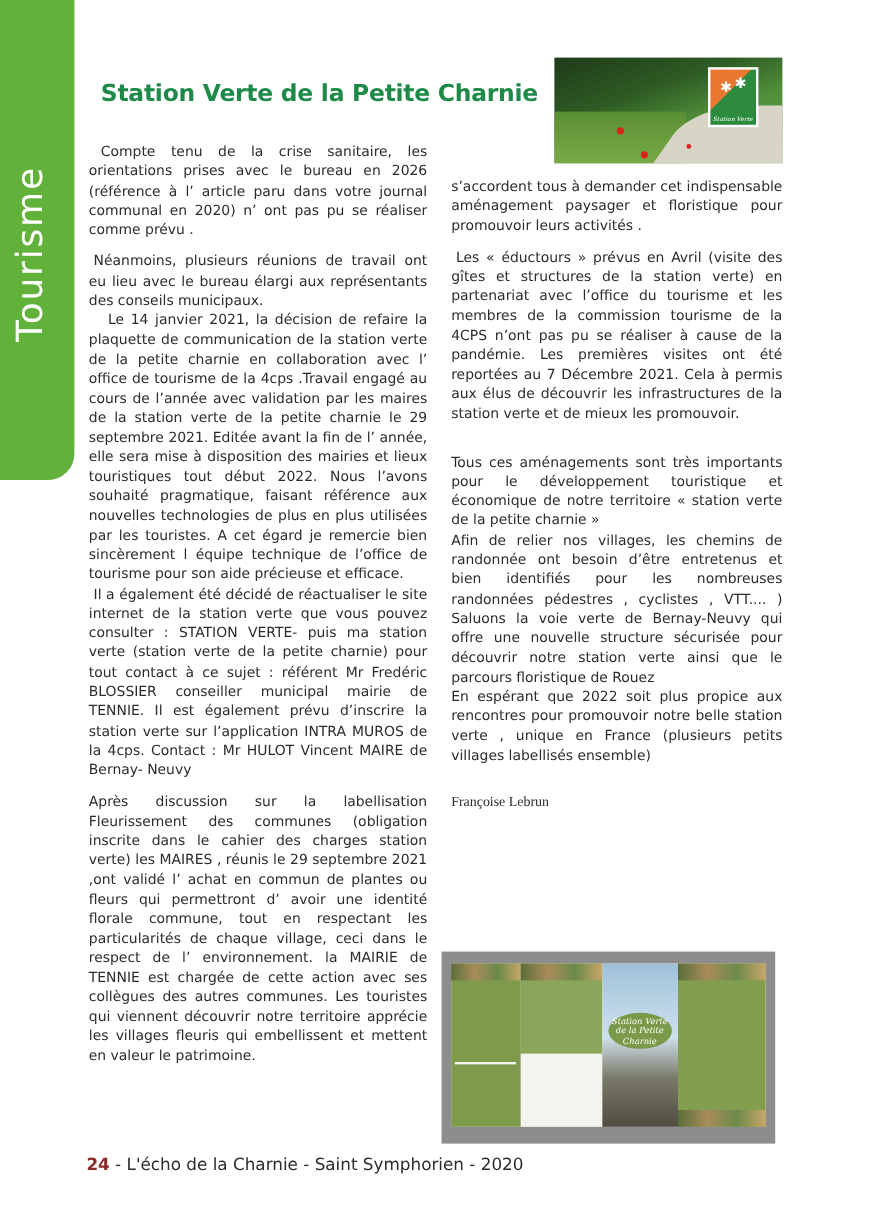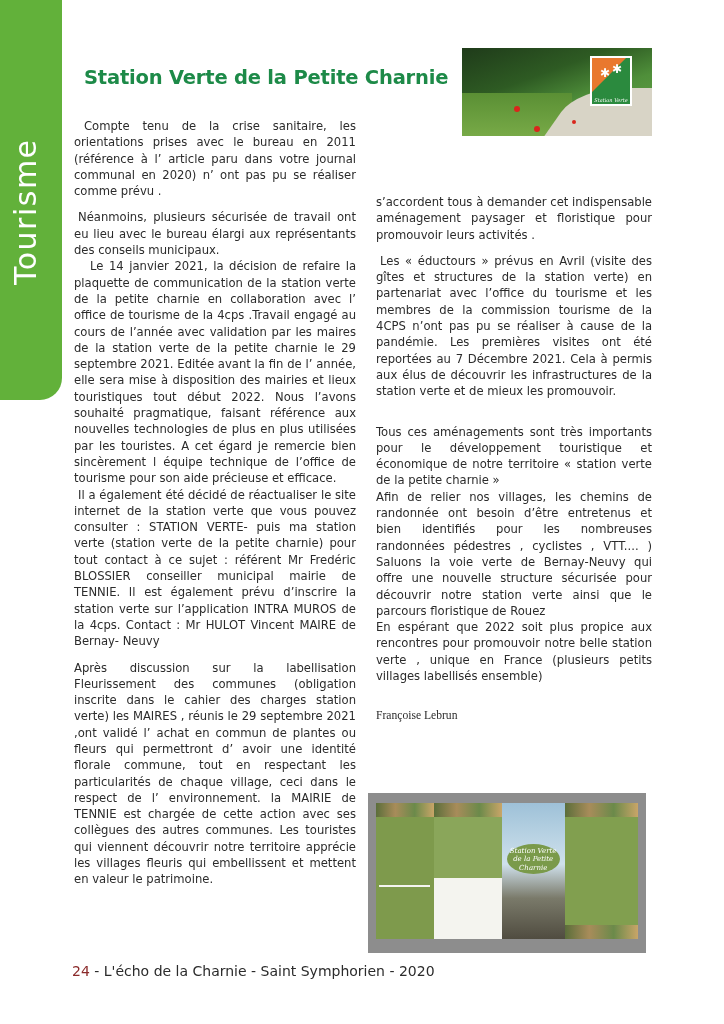--- a/index.html
+++ b/index.html
@@ -46,21 +46,21 @@
   }
   .hero .logo .logo-text {
     position: absolute; bottom: 1px; left: 0; right: 0; text-align: center;
     color: #fff; font-size: 5px; font-family: "DejaVu Serif", serif; font-style: italic;
   }
   .hero .logo .fig { position: absolute; color: #fff; font-size: 12px; top: 8px; }
 
   .col { position: absolute; font-size: 11.6px; line-height: 16.3px; text-align: justify; }
   .col p { margin: 0; }
   .col-left { left: 74px; top: 118px; width: 282px; }
-  .col-right { left: 376px; top: 147px; width: 276px; margin-top: 47px; }
+  .col-right { left: 376px; top: 147px; width: 276px; }
   .indent1 { text-indent: 10px; }
   .indent2 { text-indent: 4px; }
   .indent3 { text-indent: 16px; }
   .indent4 { text-indent: 62px; }
   .gap { height: 10px; }
   .gap-lg { height: 24px; }
   .signature { text-align: left; font-family: Liberation Serif, serif; }
 
   .brochure {
     position: absolute; left: 368px; top: 793px; width: 278px; height: 160px;
@@ -72,21 +72,21 @@
   .b-p2 { width: 26%; background: #8aa65a; }
   .b-p3 { width: 24%; background: linear-gradient(180deg,#9ec1d8 0%, #cfe1ec 45%, #7a7a6a 70%, #504c40 100%); }
   .b-p4 { width: 28%; background: #819f4f; }
   .b-strip { position: absolute; left: 0; right: 0; height: 14px; background: linear-gradient(90deg,#5b6e3a,#a88c5a,#6b8a4a,#c9a568); }
   .b-white { position: absolute; background: #f4f4ef; }
   .b-oval { position: absolute; left: 8%; top: 30%; width: 84%; height: 22%; background: #7a9a4a; border-radius: 50%; color: #fff; font-family: "DejaVu Serif", serif; font-style: italic; font-size: 7px; text-align: center; line-height: 1.2; padding-top: 3px; }
 
   .footer {
     position: absolute; left: 72px; top: 963px; font-size: 14px; white-space: nowrap; color: #2b2b2b;
   }
-  .footer .page-num { color: #8b2a2a; font-weight: normal; }
+  .footer .page-num { color: #8b2a2a; font-weight: bold; }
 </style>
 </head>
 <body>
 
 <div class="sidebar">
   <div class="sidebar-label">Tourisme</div>
 </div>
 
 <h1 class="title">Station Verte de la Petite Charnie</h1>
 
@@ -99,23 +99,23 @@
   <div class="logo">
     <div class="inner">
       <span class="fig" style="left:8px;">✱</span>
       <span class="fig" style="left:20px;top:4px;">✱</span>
       <div class="logo-text">Station Verte</div>
     </div>
   </div>
 </div>
 
 <div class="col col-left">
-  <p class="indent1">Compte tenu de la crise sanitaire, les orientations prises avec le bureau en 2011 (référence à l’ article paru dans votre journal communal en 2020) n’ ont pas pu se réaliser comme prévu .</p>
+  <p class="indent1">Compte tenu de la crise sanitaire, les orientations prises avec le bureau en 2026 (référence à l’ article paru dans votre journal communal en 2020) n’ ont pas pu se réaliser comme prévu .</p>
   <div class="gap"></div>
-  <p class="indent2">Néanmoins, plusieurs sécurisée de travail ont eu lieu avec le bureau élargi aux représentants des conseils municipaux.</p>
+  <p class="indent2">Néanmoins, plusieurs réunions de travail ont eu lieu avec le bureau élargi aux représentants des conseils municipaux.</p>
   <p class="indent3">Le 14 janvier 2021, la décision de refaire la plaquette de communication de la station verte de la petite charnie en collaboration avec l’ office de tourisme de la 4cps .Travail engagé au cours de l’année  avec validation par les maires de la station verte de la petite charnie le 29 septembre 2021. Editée avant la fin de l’ année, elle sera mise à disposition des mairies et lieux touristiques tout début 2022. Nous l’avons souhaité pragmatique, faisant référence aux nouvelles technologies de plus en plus utilisées par les touristes. A cet égard je remercie bien sincèrement l équipe technique de l’office de tourisme pour son aide précieuse et efficace.</p>
   <p class="indent2">Il a également été décidé de réactualiser le site internet de la station verte que vous pouvez consulter : STATION VERTE- puis ma station verte (station verte de la petite charnie) pour tout contact à ce sujet : référent Mr Fredéric BLOSSIER conseiller municipal mairie de TENNIE. Il est également prévu d’inscrire la station verte sur l’application INTRA MUROS de la 4cps. Contact : Mr HULOT Vincent MAIRE de Bernay- Neuvy</p>
   <div class="gap"></div>
   <p>Après discussion sur la labellisation Fleurissement des communes (obligation inscrite dans le cahier des charges station verte) les MAIRES , réunis le 29 septembre 2021 ,ont validé l’ achat en commun de plantes ou fleurs qui permettront  d’ avoir une identité florale commune, tout en respectant les particularités de chaque village, ceci dans le respect de l’ environnement. la MAIRIE de TENNIE est chargée de cette action avec ses collègues des autres communes. Les touristes qui viennent découvrir notre territoire apprécie les villages fleuris qui embellissent et mettent en valeur le patrimoine.</p>
   <div class="gap"></div>
 </div>
 
 <div class="col col-right">
   <p>s’accordent tous à demander cet indispensable aménagement paysager et floristique pour promouvoir leurs activités .</p>
   <div class="gap"></div>

